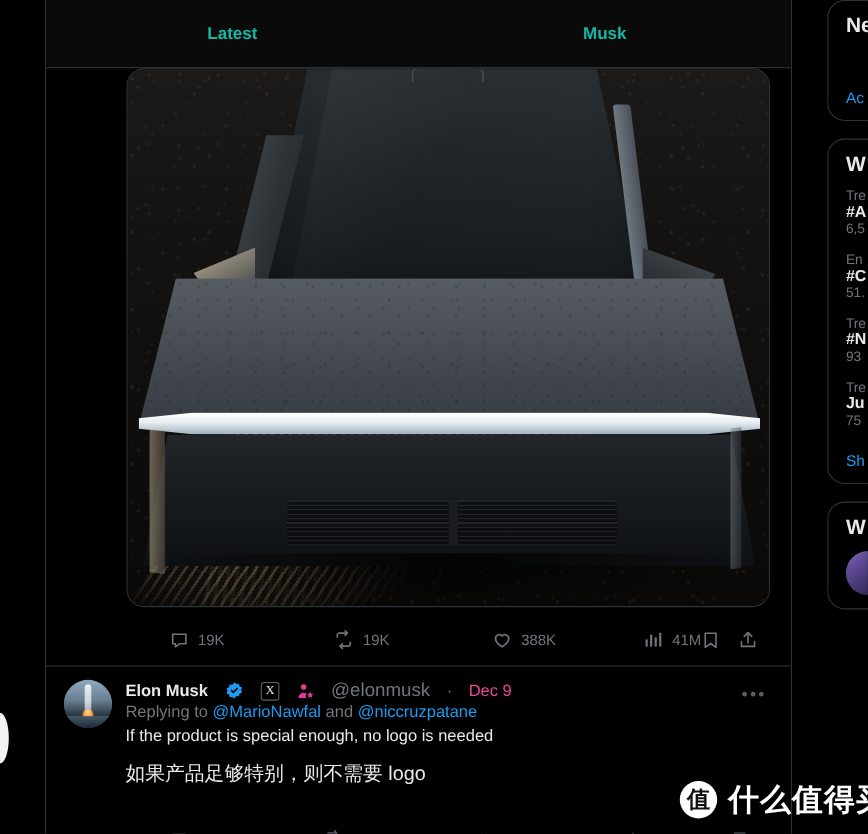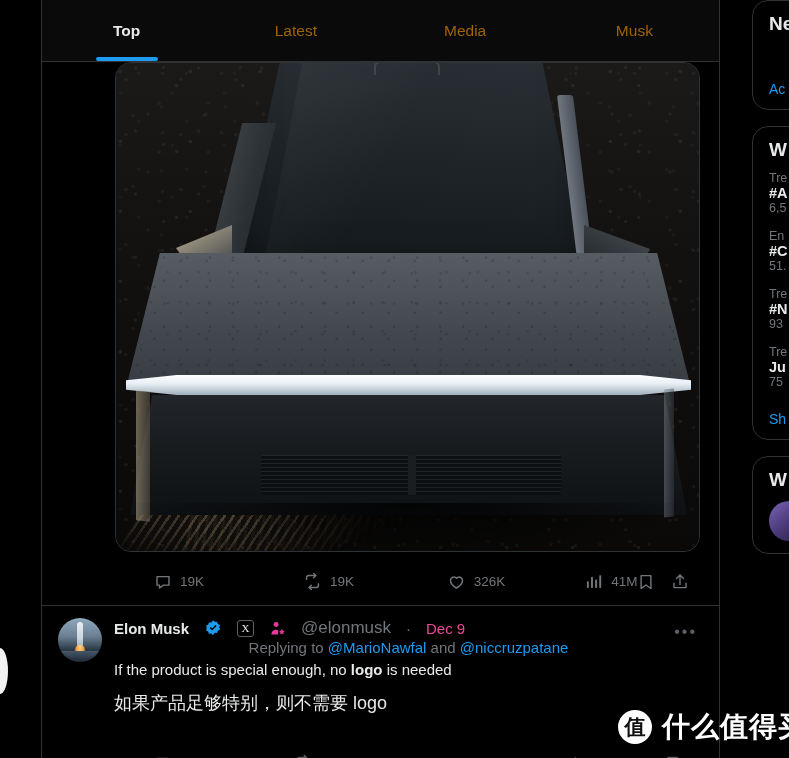--- a/index.html
+++ b/index.html
@@ -46,23 +46,23 @@
     align-items: stretch;
     border-bottom: 1px solid #2f3336;
     background: #0a0a0a;
   }
   .tab {
     flex: 1 1 0;
     display: flex;
     align-items: center;
     justify-content: center;
     position: relative;
-    color: #a16207;
+    color: #14b8a6;
     font-size: 15.5px;
-    font-weight: 400;
+    font-weight: 700;
     cursor: pointer;
   }
   .tab.active { color: #e7e9ea; font-weight: 700; }
   .tab.active .underline {
     position: absolute;
     bottom: 0; left: 50%; transform: translateX(-50%);
     width: 62px; height: 4px;
     border-radius: 2px;
     background: #1d9bf0;
   }
@@ -332,28 +332,28 @@
   .handle { color: #71767b; font-size: 17px; cursor: pointer; }
   .dot-sep { color: #71767b; font-size: 15px; }
   .tdate { color: #ec4899; font-size: 15px; cursor: pointer; }
   .more-btn {
     position: absolute; right: 22px; top: 18px;
     color: #5b6066; letter-spacing: 2px; font-size: 16px;
     line-height: 1; cursor: pointer;
   }
   .replying {
     margin-top: 1px;
-    color: #71767b; font-size: 15px; text-align: center;
+    color: #71767b; font-size: 15px;
   }
   .replying a { color: #1d9bf0; text-decoration: none; cursor: pointer; }
   .tweet-text {
     margin-top: 3px;
     color: #e7e9ea; font-size: 15px; line-height: 21px;
   }
-  .tweet-text b { font-weight: 700; }
+  .tweet-text b { font-weight: 400; }
   .tweet-text-cn {
     margin-top: 13px;
     color: #e7e9ea; font-size: 18px; line-height: 21px;
   }
   .reply-actions {
     position: absolute; left: 112px; right: 38px; top: 752px;
     height: 22px;
     display: flex; align-items: center;
     color: #5b6066;
   }
@@ -418,29 +418,22 @@
 
 <div id="root">
 
   <div class="left-rail">
     <div class="left-scroll-blob"></div>
   </div>
 
   <div class="main-col">
 
     <div class="tabs">
-      <div class="tab active">
-        <span>Top</span>
-        <span class="underline"></span>
-      </div>
       <div class="tab">
         <span>Latest</span>
-      </div>
-      <div class="tab">
-        <span>Media</span>
       </div>
       <div class="tab">
         <span>Musk</span>
       </div>
     </div>
 
     <div class="media-wrap">
       <div class="media-card">
         <div class="photo">
           <div class="gravel"></div>
@@ -489,21 +482,21 @@
         </span>
         <span class="cnt">19K</span>
       </div>
       <div class="spacer-b"></div>
       <div class="act">
         <span>
           <svg width="19" height="19" viewBox="0 0 24 24" fill="none" stroke="#71767b" stroke-width="1.9">
             <path d="M12 20.2s-7.6-4.7-7.6-9.6A4.3 4.3 0 0 1 12 7.9a4.3 4.3 0 0 1 7.6 2.7c0 4.9-7.6 9.6-7.6 9.6z" stroke-linejoin="round"></path>
           </svg>
         </span>
-        <span class="cnt">326K</span>
+        <span class="cnt">388K</span>
       </div>
       <div class="spacer-c"></div>
       <div class="act">
         <span>
           <svg width="18" height="18" viewBox="0 0 24 24" fill="#71767b">
             <rect x="2.5" y="11" width="2.6" height="9" rx="1"></rect>
             <rect x="8" y="5" width="2.6" height="15" rx="1"></rect>
             <rect x="13.5" y="8.5" width="2.6" height="11.5" rx="1"></rect>
             <rect x="19" y="3" width="2.6" height="17" rx="1"></rect>
           </svg>

